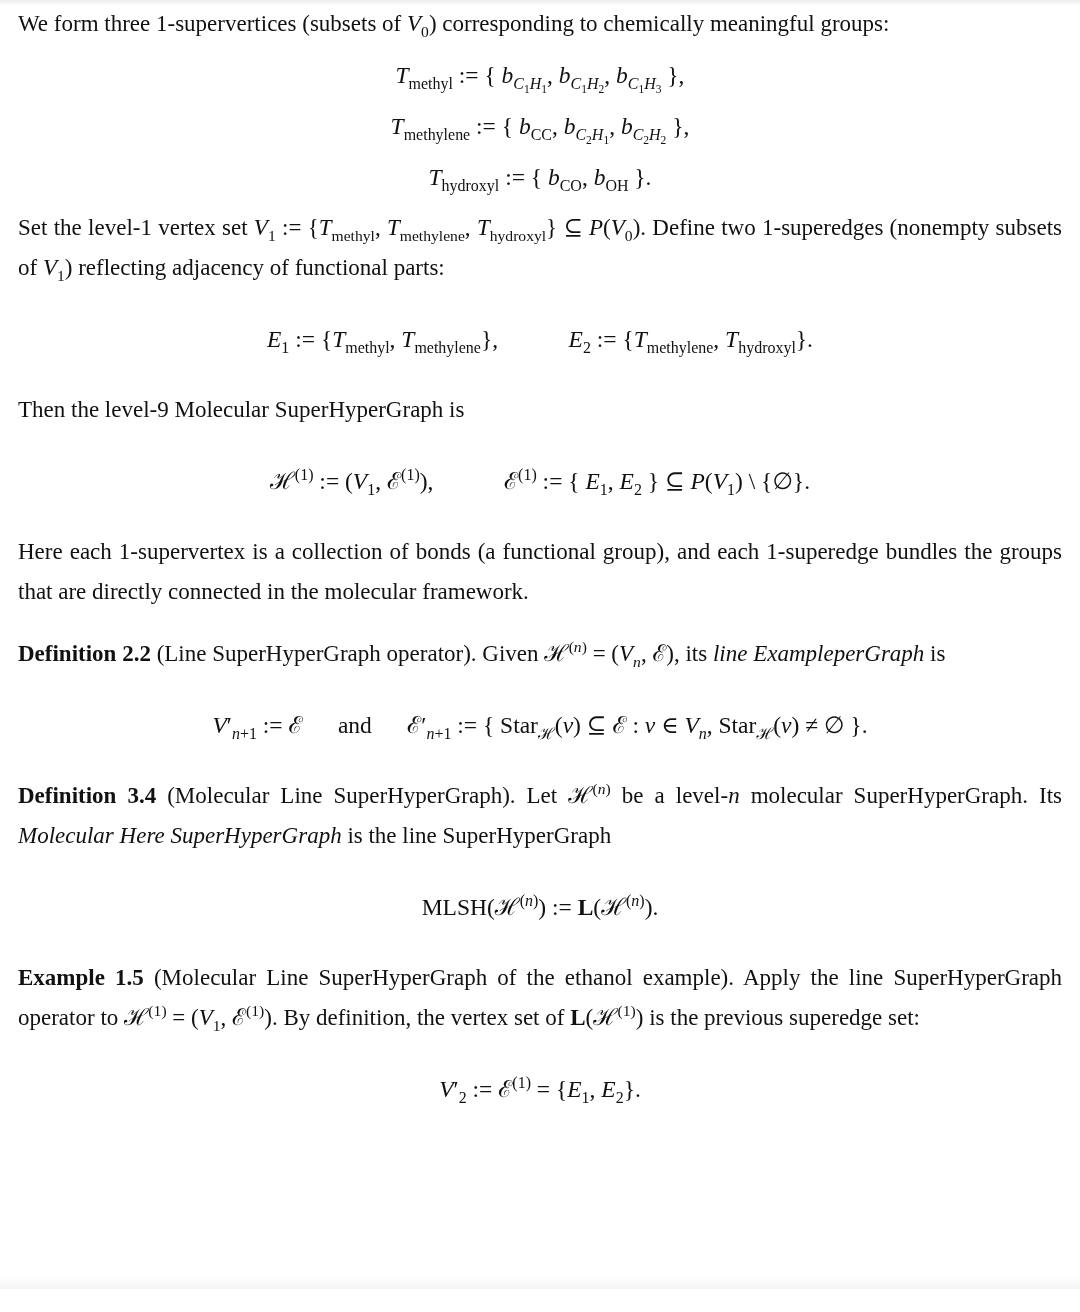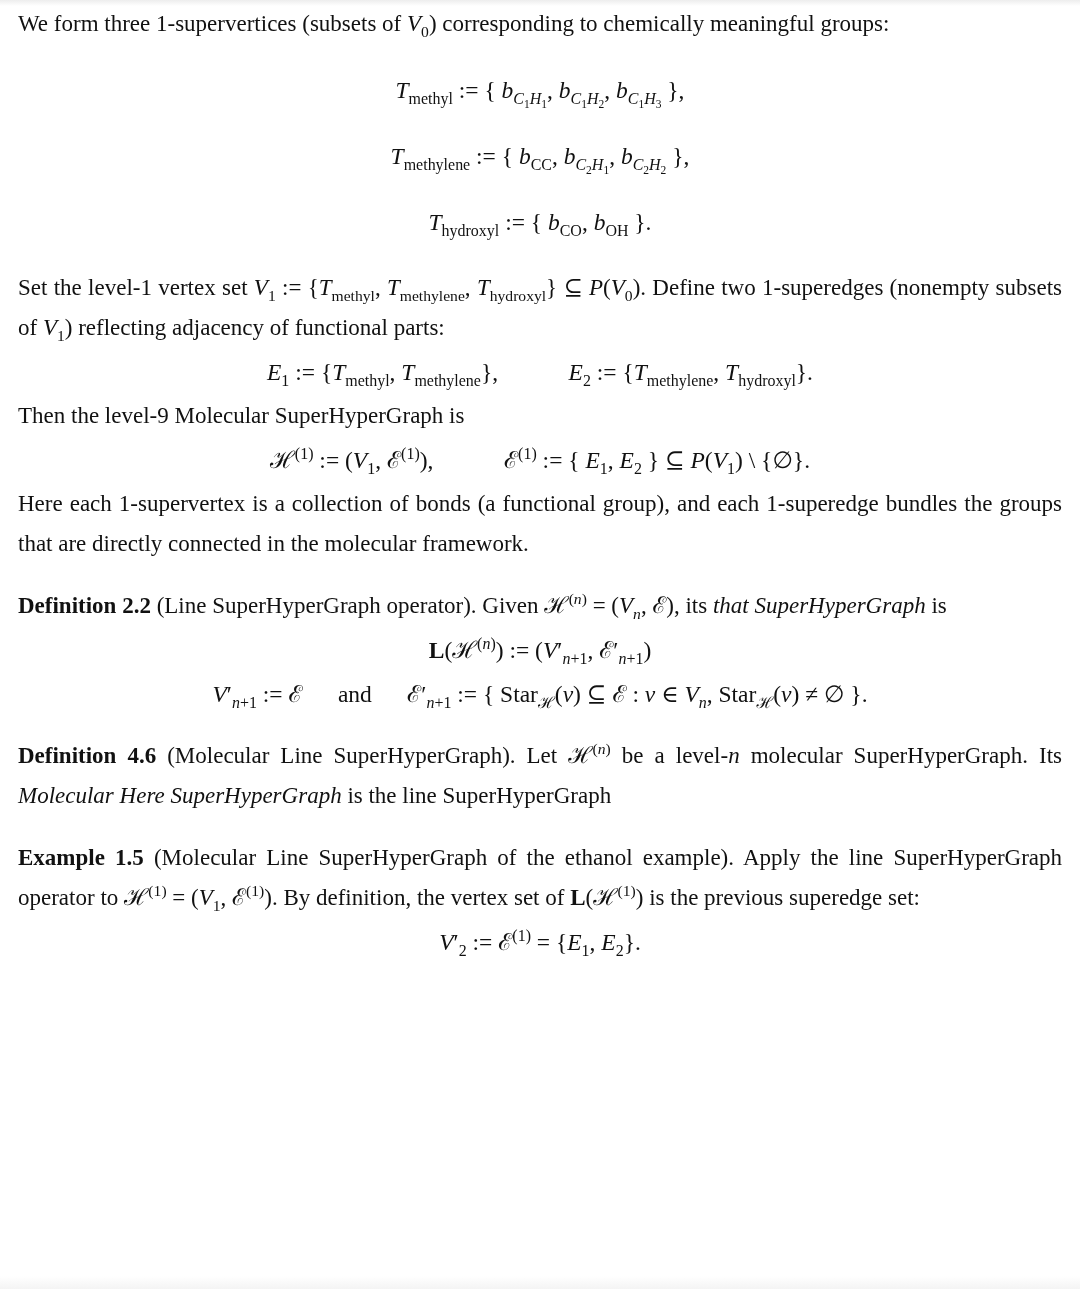--- a/index.html
+++ b/index.html
@@ -24,25 +24,25 @@
     text-align: justify;
     line-height: 40px;
   }
   p.para.defstart {
     margin-top: 22px;
   }
   .eq {
     text-align: center;
     line-height: 40px;
     font-size: 23.5px;
-    margin: 4px 0;
+    margin: 31px 0;
     white-space: nowrap;
   }
   .eq.grouped {
-    margin: 26px 0;
+    margin: 11px 0;
   }
   sub, sup {
     line-height: 0;
   }
   sub { font-size: 68%; }
   sup { font-size: 68%; }
   sub sub { font-size: 72%; }
   i, b {
     font-family: "Liberation Serif", "DejaVu Serif", serif;
   }
@@ -61,28 +61,28 @@
   <p class="para">Set the level-1 vertex set <i>V</i><sub>1</sub> := {<i>T</i><sub>methyl</sub>, <i>T</i><sub>methylene</sub>, <i>T</i><sub>hydroxyl</sub>} ⊆ <i>P</i>(<i>V</i><sub>0</sub>). Define two 1-superedges (nonempty subsets of <i>V</i><sub>1</sub>) reflecting adjacency of functional parts:</p>
 
   <div class="eq"><i>E</i><sub>1</sub> := {<i>T</i><sub>methyl</sub>, <i>T</i><sub>methylene</sub>},   <i>E</i><sub>2</sub> := {<i>T</i><sub>methylene</sub>, <i>T</i><sub>hydroxyl</sub>}.</div>
 
   <p class="para">Then the level-9 Molecular SuperHyperGraph is</p>
 
   <div class="eq">ℋ<sup>(1)</sup> := (<i>V</i><sub>1</sub>, ℰ<sup>(1)</sup>),   ℰ<sup>(1)</sup> := { <i>E</i><sub>1</sub>, <i>E</i><sub>2</sub> } ⊆ <i>P</i>(<i>V</i><sub>1</sub>) \ {∅}.</div>
 
   <p class="para">Here each 1-supervertex is a collection of bonds (a functional group), and each 1-superedge bundles the groups that are directly connected in the molecular framework.</p>
 
-  <p class="para defstart"><b>Definition 2.2</b> (Line SuperHyperGraph operator). Given ℋ<sup>(<i>n</i>)</sup> = (<i>V</i><sub><i>n</i></sub>, ℰ), its <i>that SuperHy­perGraph</i> is</p>
+  <p class="para defstart"><b>Definition 2.2</b> (Line SuperHyperGraph operator). Given ℋ<sup>(<i>n</i>)</sup> = (<i>V</i><sub><i>n</i></sub>, ℰ), its <i>line Example­perGraph</i> is</p>
 
-  <div class="eq"><b>L</b>(ℋ<sup>(<i>n</i>)</sup>) := (<i>V</i>′<sub><i>n</i>+1</sub>, ℰ′<sub><i>n</i>+1</sub>)</div>
 
 
   <div class="eq"><i>V</i>′<sub><i>n</i>+1</sub> := ℰ  and  ℰ′<sub><i>n</i>+1</sub> := { Star<sub>ℋ</sub>(<i>v</i>) ⊆ ℰ : <i>v</i> ∈ <i>V</i><sub><i>n</i></sub>, Star<sub>ℋ</sub>(<i>v</i>) ≠ ∅ }.</div>
 
 
-  <p class="para defstart"><b>Definition 4.6</b> (Molecular Line SuperHyperGraph). Let ℋ<sup>(<i>n</i>)</sup> be a level-<i>n</i> molecular Super­HyperGraph. Its <i>Molecular Here SuperHyperGraph</i> is the line SuperHyperGraph</p>
+  <p class="para defstart"><b>Definition 3.4</b> (Molecular Line SuperHyperGraph). Let ℋ<sup>(<i>n</i>)</sup> be a level-<i>n</i> molecular Super­HyperGraph. Its <i>Molecular Here SuperHyperGraph</i> is the line SuperHyperGraph</p>
 
+  <div class="eq">MLSH(ℋ<sup>(<i>n</i>)</sup>) := <b>L</b>(ℋ<sup>(<i>n</i>)</sup>).</div>
 
   <p class="para defstart"><b>Example 1.5</b> (Molecular Line SuperHyperGraph of the ethanol example). Apply the line SuperHyperGraph operator to ℋ<sup>(1)</sup> = (<i>V</i><sub>1</sub>, ℰ<sup>(1)</sup>). By definition, the vertex set of <b>L</b>(ℋ<sup>(1)</sup>) is the previous superedge set:</p>
 
   <div class="eq"><i>V</i>′<sub>2</sub> := ℰ<sup>(1)</sup> = {<i>E</i><sub>1</sub>, <i>E</i><sub>2</sub>}.</div>
 
 </div>
 
 </body></html>

